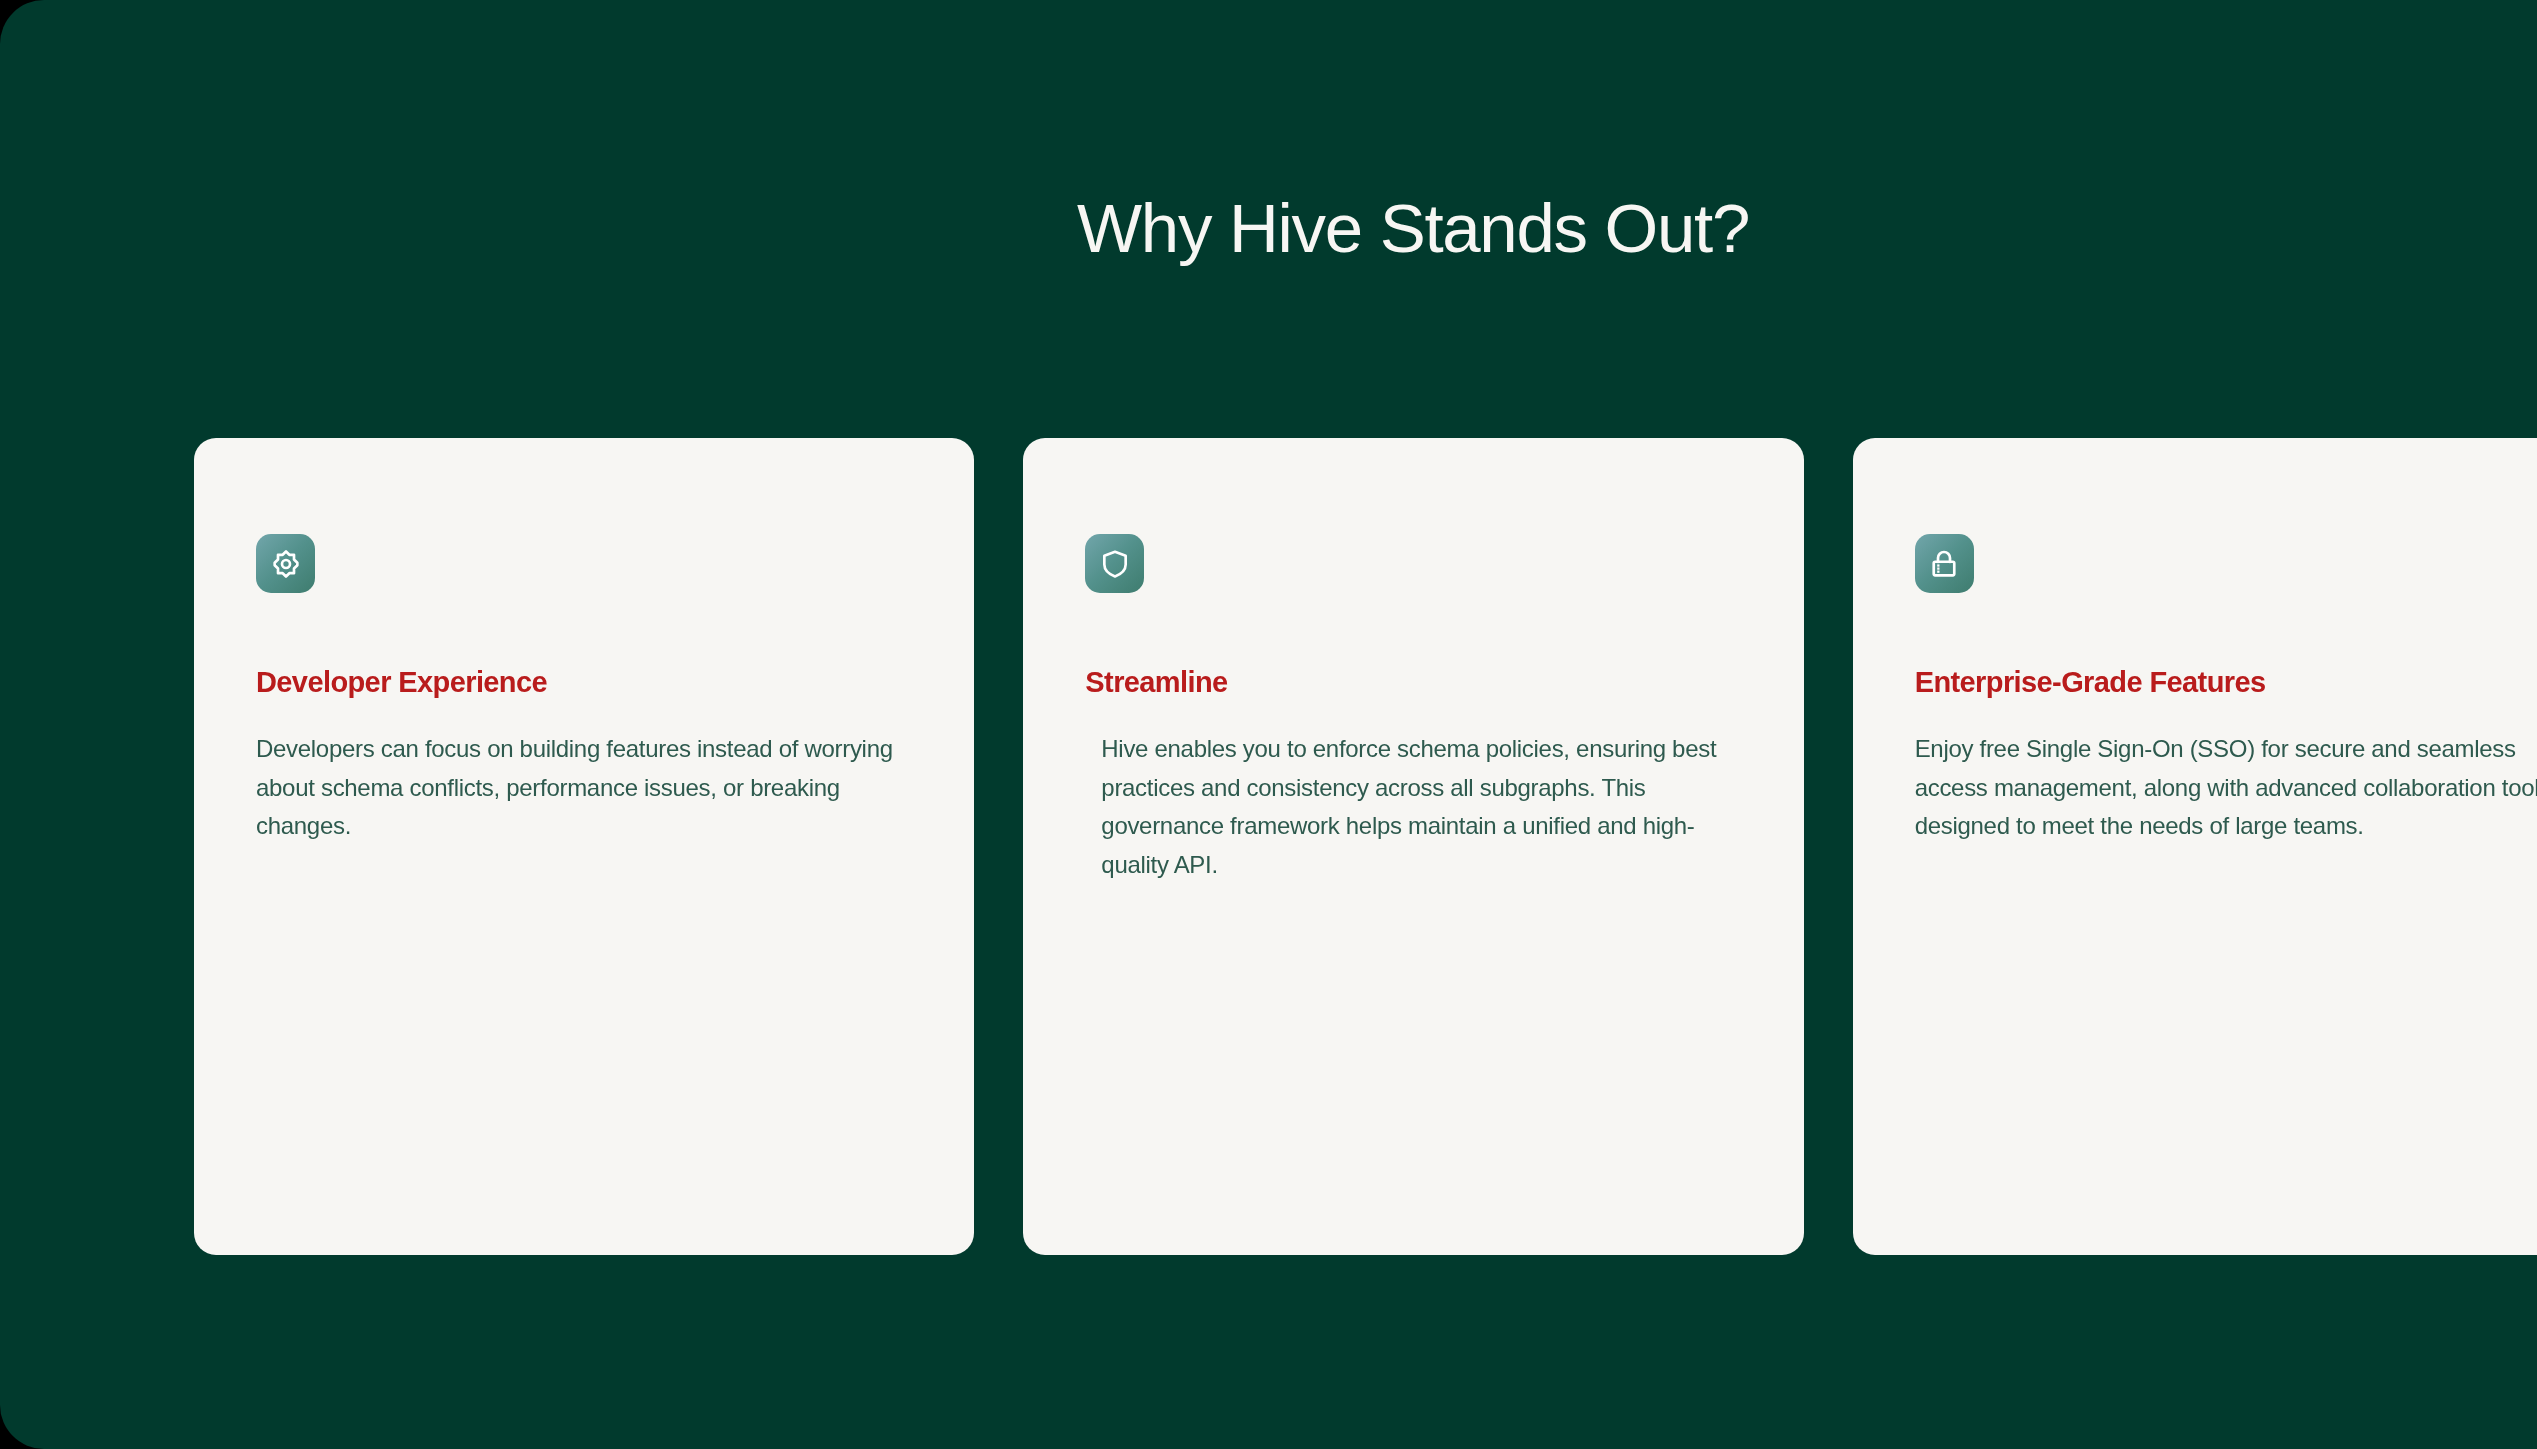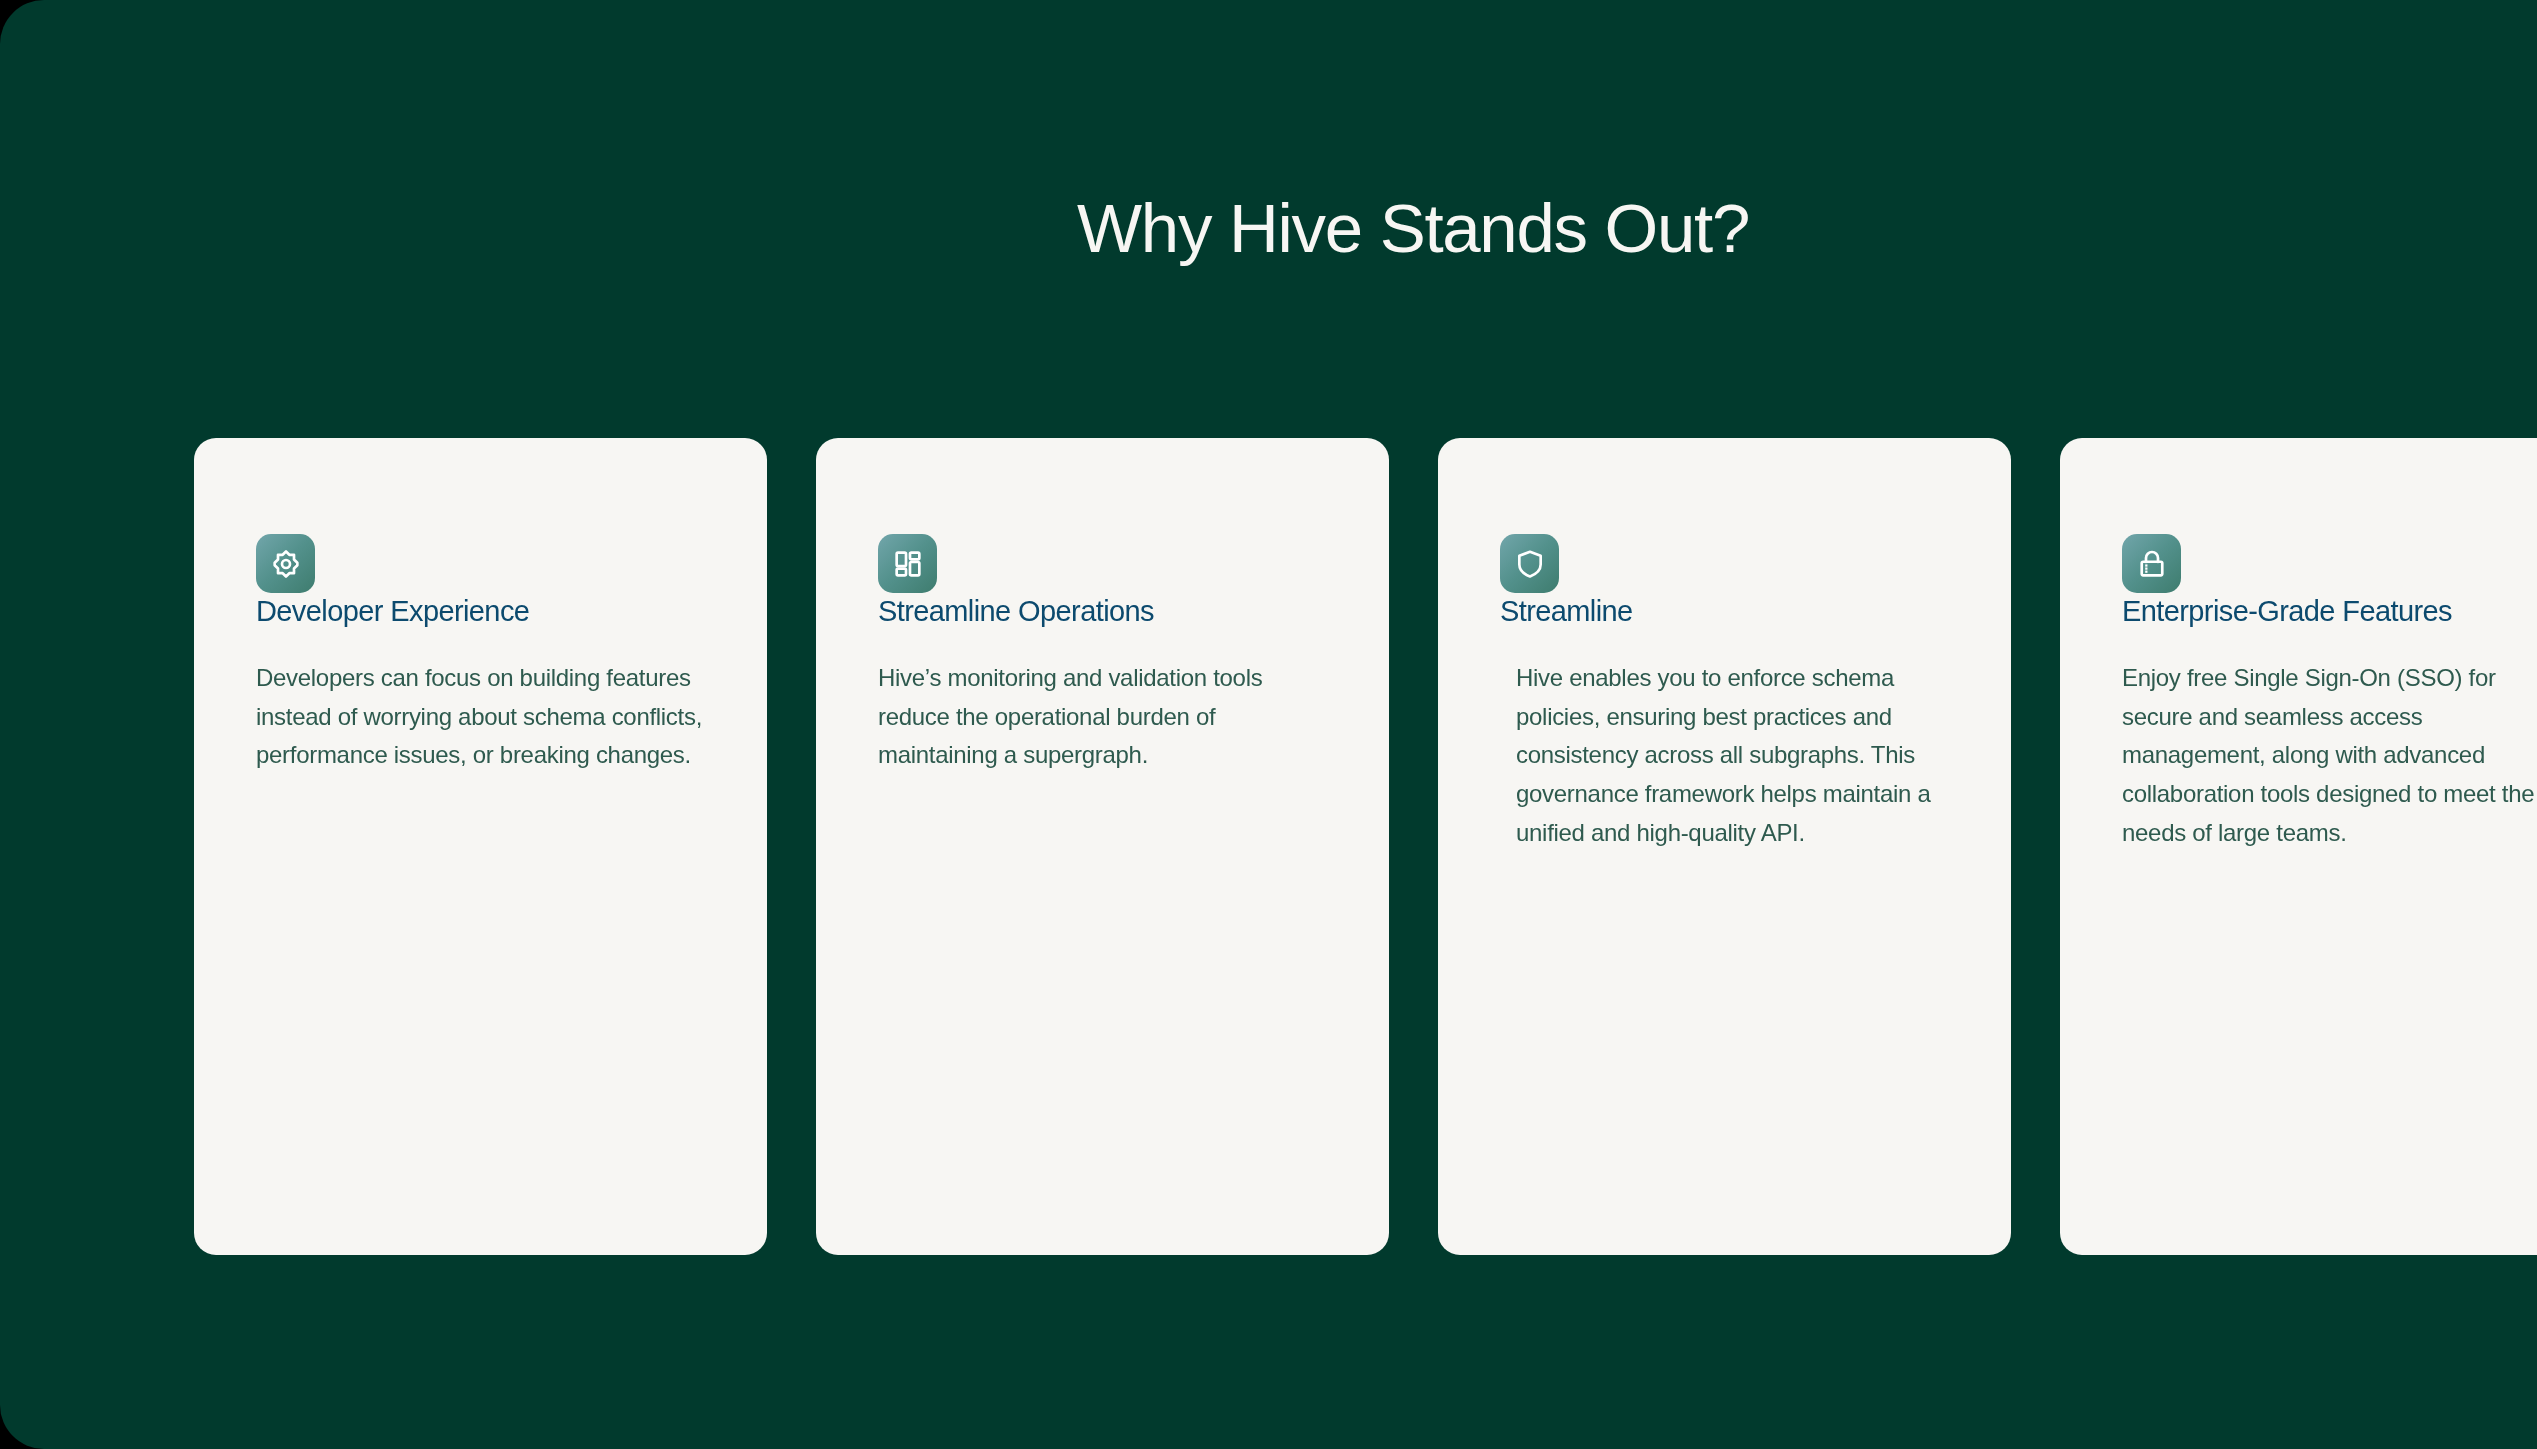--- a/index.html
+++ b/index.html
@@ -72,24 +72,25 @@
     flex: 0 0 auto;
   }
 
   .icon-tile svg {
     width: 32px;
     height: 32px;
     display: block;
   }
 
   .card-title {
-    color: #0c4a6e;
+    margin-top: 71px;
+    color: #b91c1c;
     font-size: 29px;
     line-height: 1.30;
-    font-weight: 400;
+    font-weight: 700;
     letter-spacing: -0.6px;
     max-width: 100%;
   }
 
   .card-body {
     margin-top: 28px;
     color: #2E5A4E;
     font-size: 24px;
     line-height: 1.62;
     font-weight: 400;
@@ -115,34 +116,20 @@
           <svg viewBox="0 0 24 24" fill="none" stroke="#FFFFFF" stroke-width="2" stroke-linecap="round" stroke-linejoin="round" aria-hidden="true">
             <path d="M12 2.6 L14.5 5.1 L18 5.1 L18 8.6 L20.5 11.1 L20.5 12.9 L18 15.4 L18 18.9 L14.5 18.9 L12 21.4 L9.5 18.9 L6 18.9 L6 15.4 L3.5 12.9 L3.5 11.1 L6 8.6 L6 5.1 L9.5 5.1 Z"></path>
             <circle cx="12" cy="12" r="3"></circle>
           </svg>
         </span>
       </div>
       <div class="card-title">Developer Experience</div>
       <div class="card-body">Developers can focus on building features instead of worrying about schema conflicts, performance issues, or breaking changes.</div>
     </div>
 
-    <div class="card">
-      <div class="icon-tile">
-        <span>
-          <svg viewBox="0 0 24 24" fill="none" stroke="#FFFFFF" stroke-width="2" stroke-linecap="round" stroke-linejoin="round" aria-hidden="true">
-            <rect x="3.5" y="3.5" width="7" height="10" rx="1"></rect>
-            <rect x="13.5" y="3.5" width="7" height="5" rx="1"></rect>
-            <rect x="13.5" y="10.5" width="7" height="10" rx="1"></rect>
-            <rect x="3.5" y="15.5" width="7" height="5" rx="1"></rect>
-          </svg>
-        </span>
-      </div>
-      <div class="card-title">Streamline Operations</div>
-      <div class="card-body">Hive’s monitoring and validation tools reduce the operational burden of maintaining a supergraph.</div>
-    </div>
 
     <div class="card single-line-title">
       <div class="icon-tile">
         <span>
           <svg viewBox="0 0 24 24" fill="none" stroke="#FFFFFF" stroke-width="2" stroke-linecap="round" stroke-linejoin="round" aria-hidden="true">
             <path d="M12 2.8 L20 5.8 V12.4 C20 16.6 16.6 19.6 12 21.4 C7.4 19.6 4 16.6 4 12.4 V5.8 Z"></path>
           </svg>
         </span>
       </div>
       <div class="card-title">Streamline</div>

